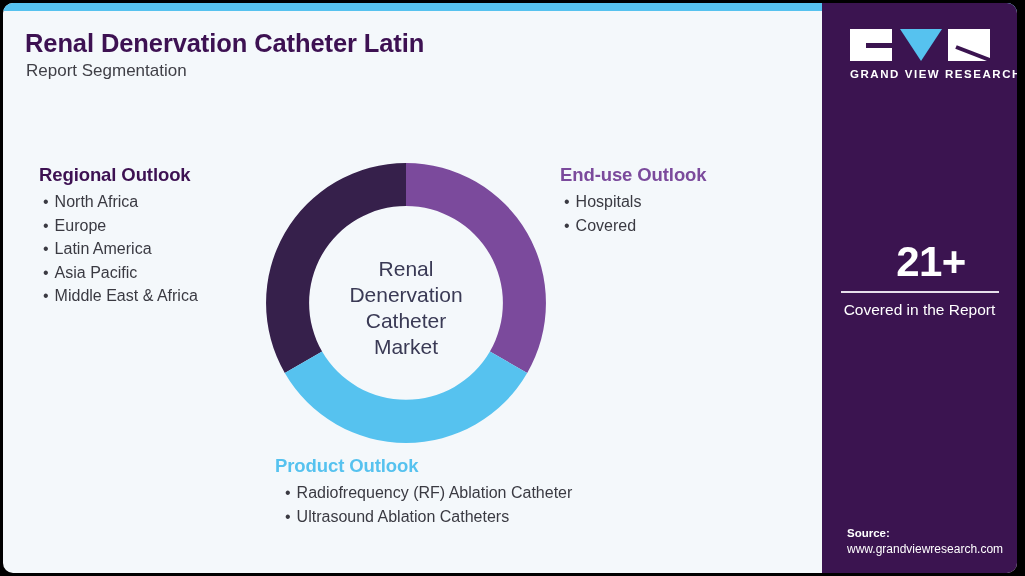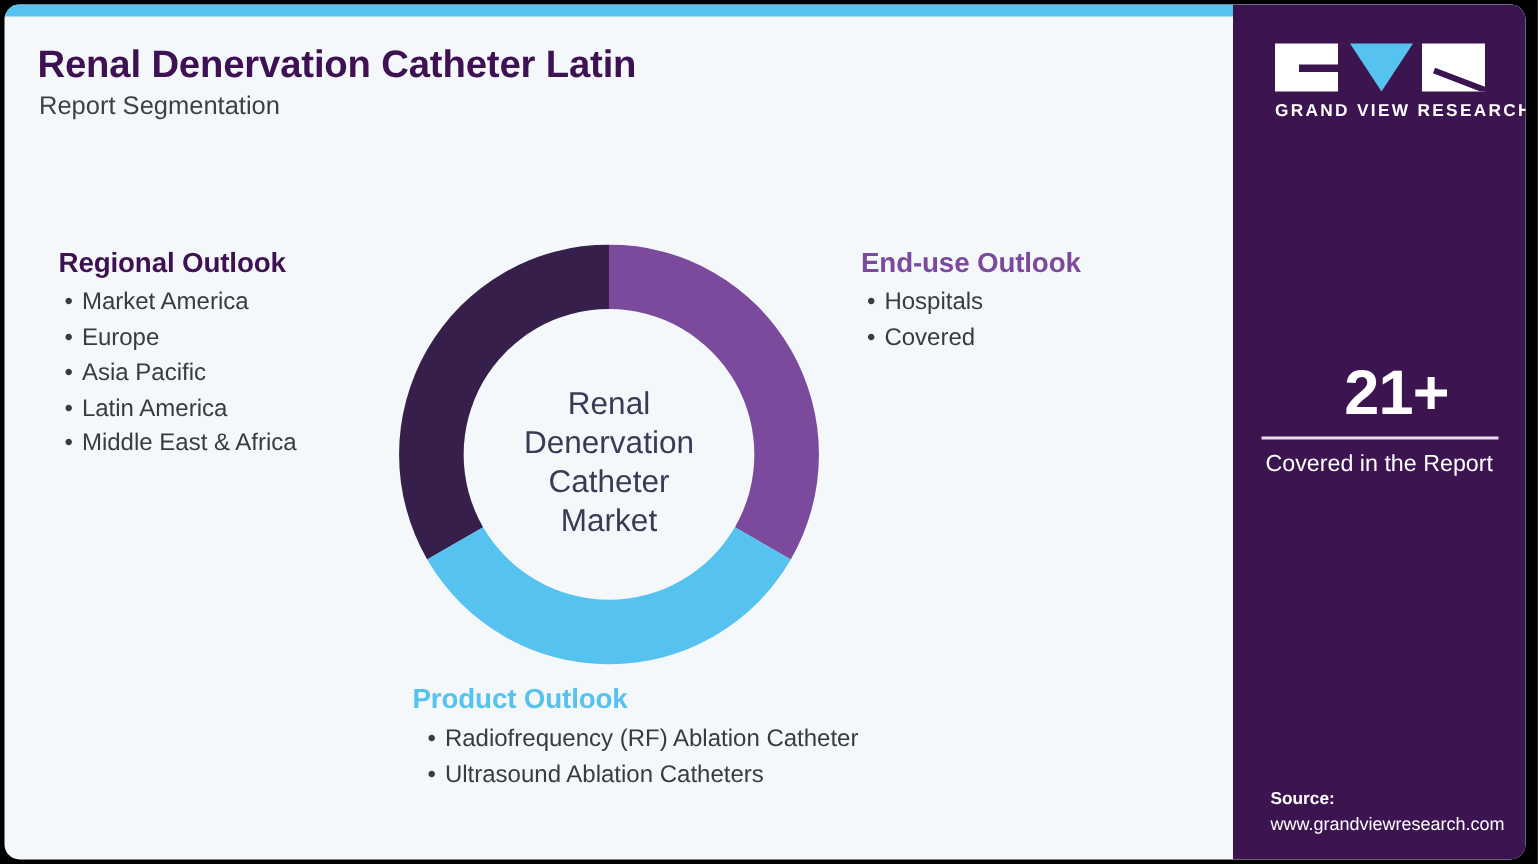--- a/index.html
+++ b/index.html
@@ -221,21 +221,21 @@
     position: absolute;
     left: 36px;
     top: 161px;
     width: 240px;
   }
   .block-regional .seg-title { color: #3d1152; }
   .block-regional .seg-list { padding-left: 4px; }
 
   .block-enduse {
     position: absolute;
-    left: 571px;
+    left: 557px;
     top: 161px;
     width: 250px;
   }
   .block-enduse .seg-title { color: #7b4a9c; }
   .block-enduse .seg-list { padding-left: 4px; }
 
   .block-product {
     position: absolute;
     left: 272px;
     top: 452px;
@@ -265,24 +265,24 @@
 
       <text x="140" y="113" text-anchor="middle" fill="#3a3a55" font-family="Liberation Sans, sans-serif" font-size="21">Renal</text>
       <text x="140" y="139" text-anchor="middle" fill="#3a3a55" font-family="Liberation Sans, sans-serif" font-size="21">Denervation</text>
       <text x="140" y="165" text-anchor="middle" fill="#3a3a55" font-family="Liberation Sans, sans-serif" font-size="21">Catheter</text>
       <text x="140" y="191" text-anchor="middle" fill="#3a3a55" font-family="Liberation Sans, sans-serif" font-size="21">Market</text>
     </svg>
 
     <div class="block-regional">
       <div class="seg-title">Regional Outlook</div>
       <ul class="seg-list">
-        <li>Market America</li>
+        <li>North Africa</li>
         <li>Europe</li>
+        <li>Latin America</li>
         <li>Asia Pacific</li>
-        <li>Latin America</li>
         <li>Middle East &amp; Africa</li>
       </ul>
     </div>
 
     <div class="block-enduse">
       <div class="seg-title">End-use Outlook</div>
       <ul class="seg-list">
         <li>Hospitals</li>
         <li>Covered</li>
       </ul>

